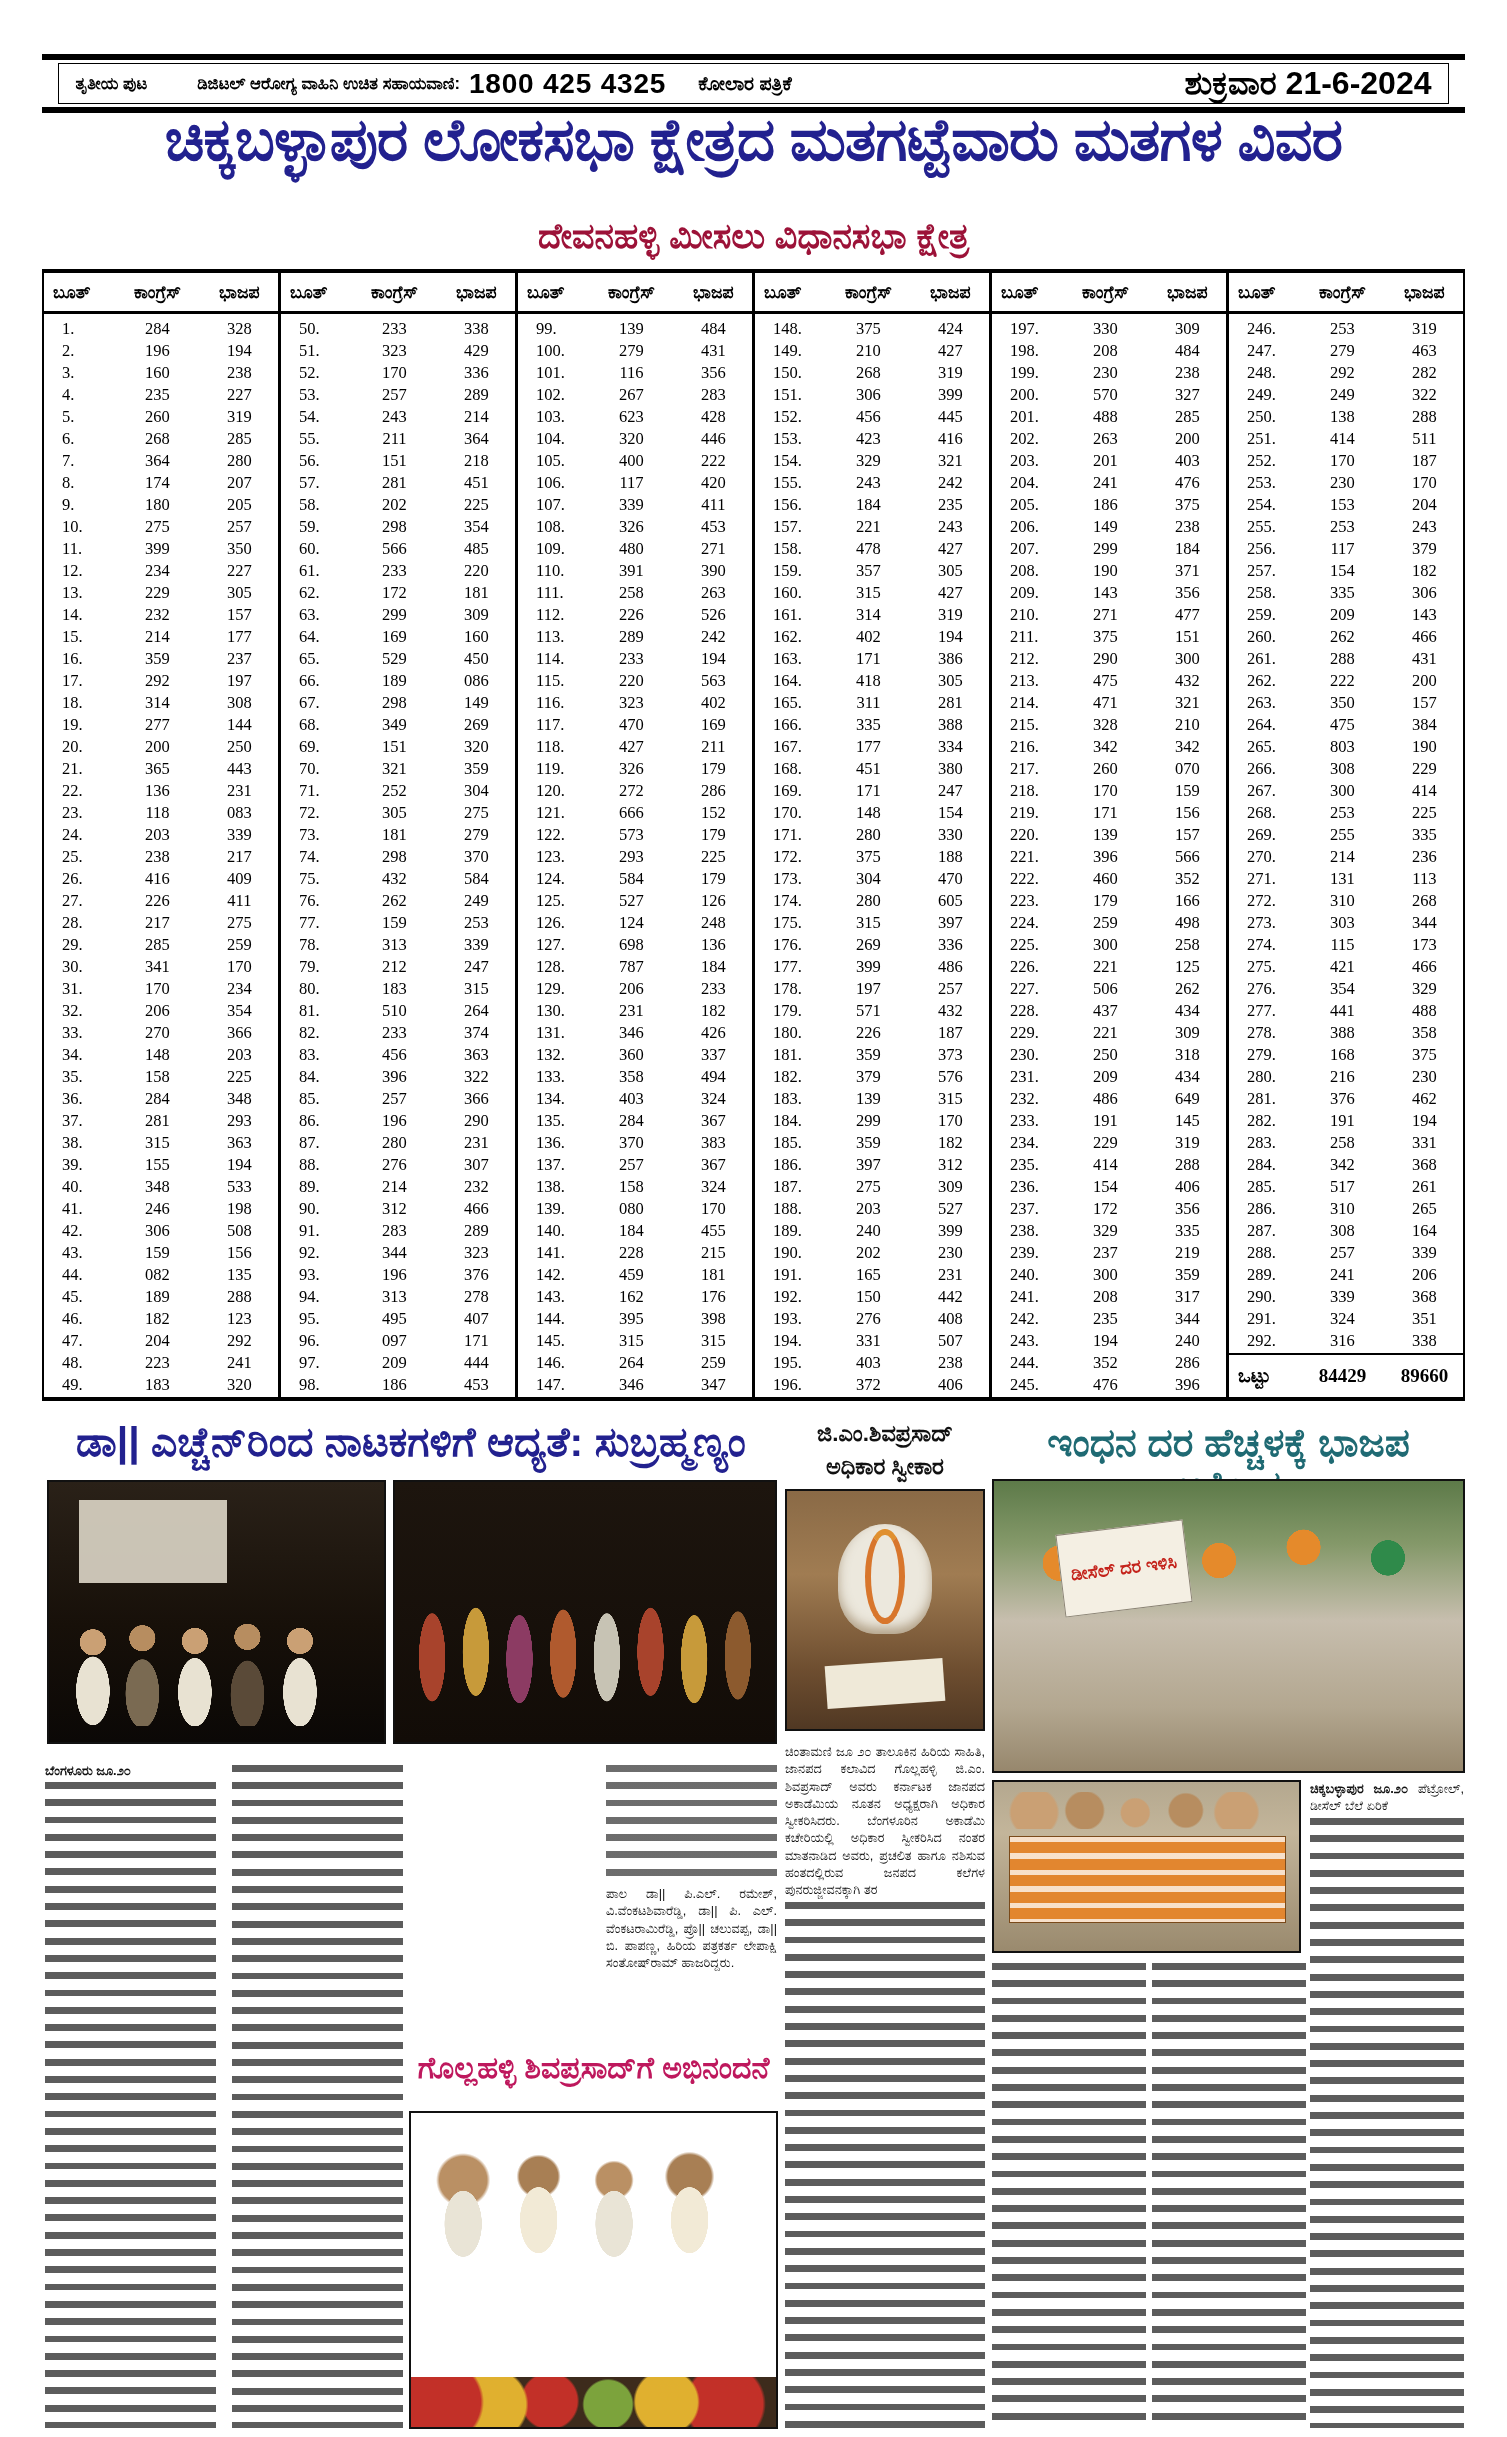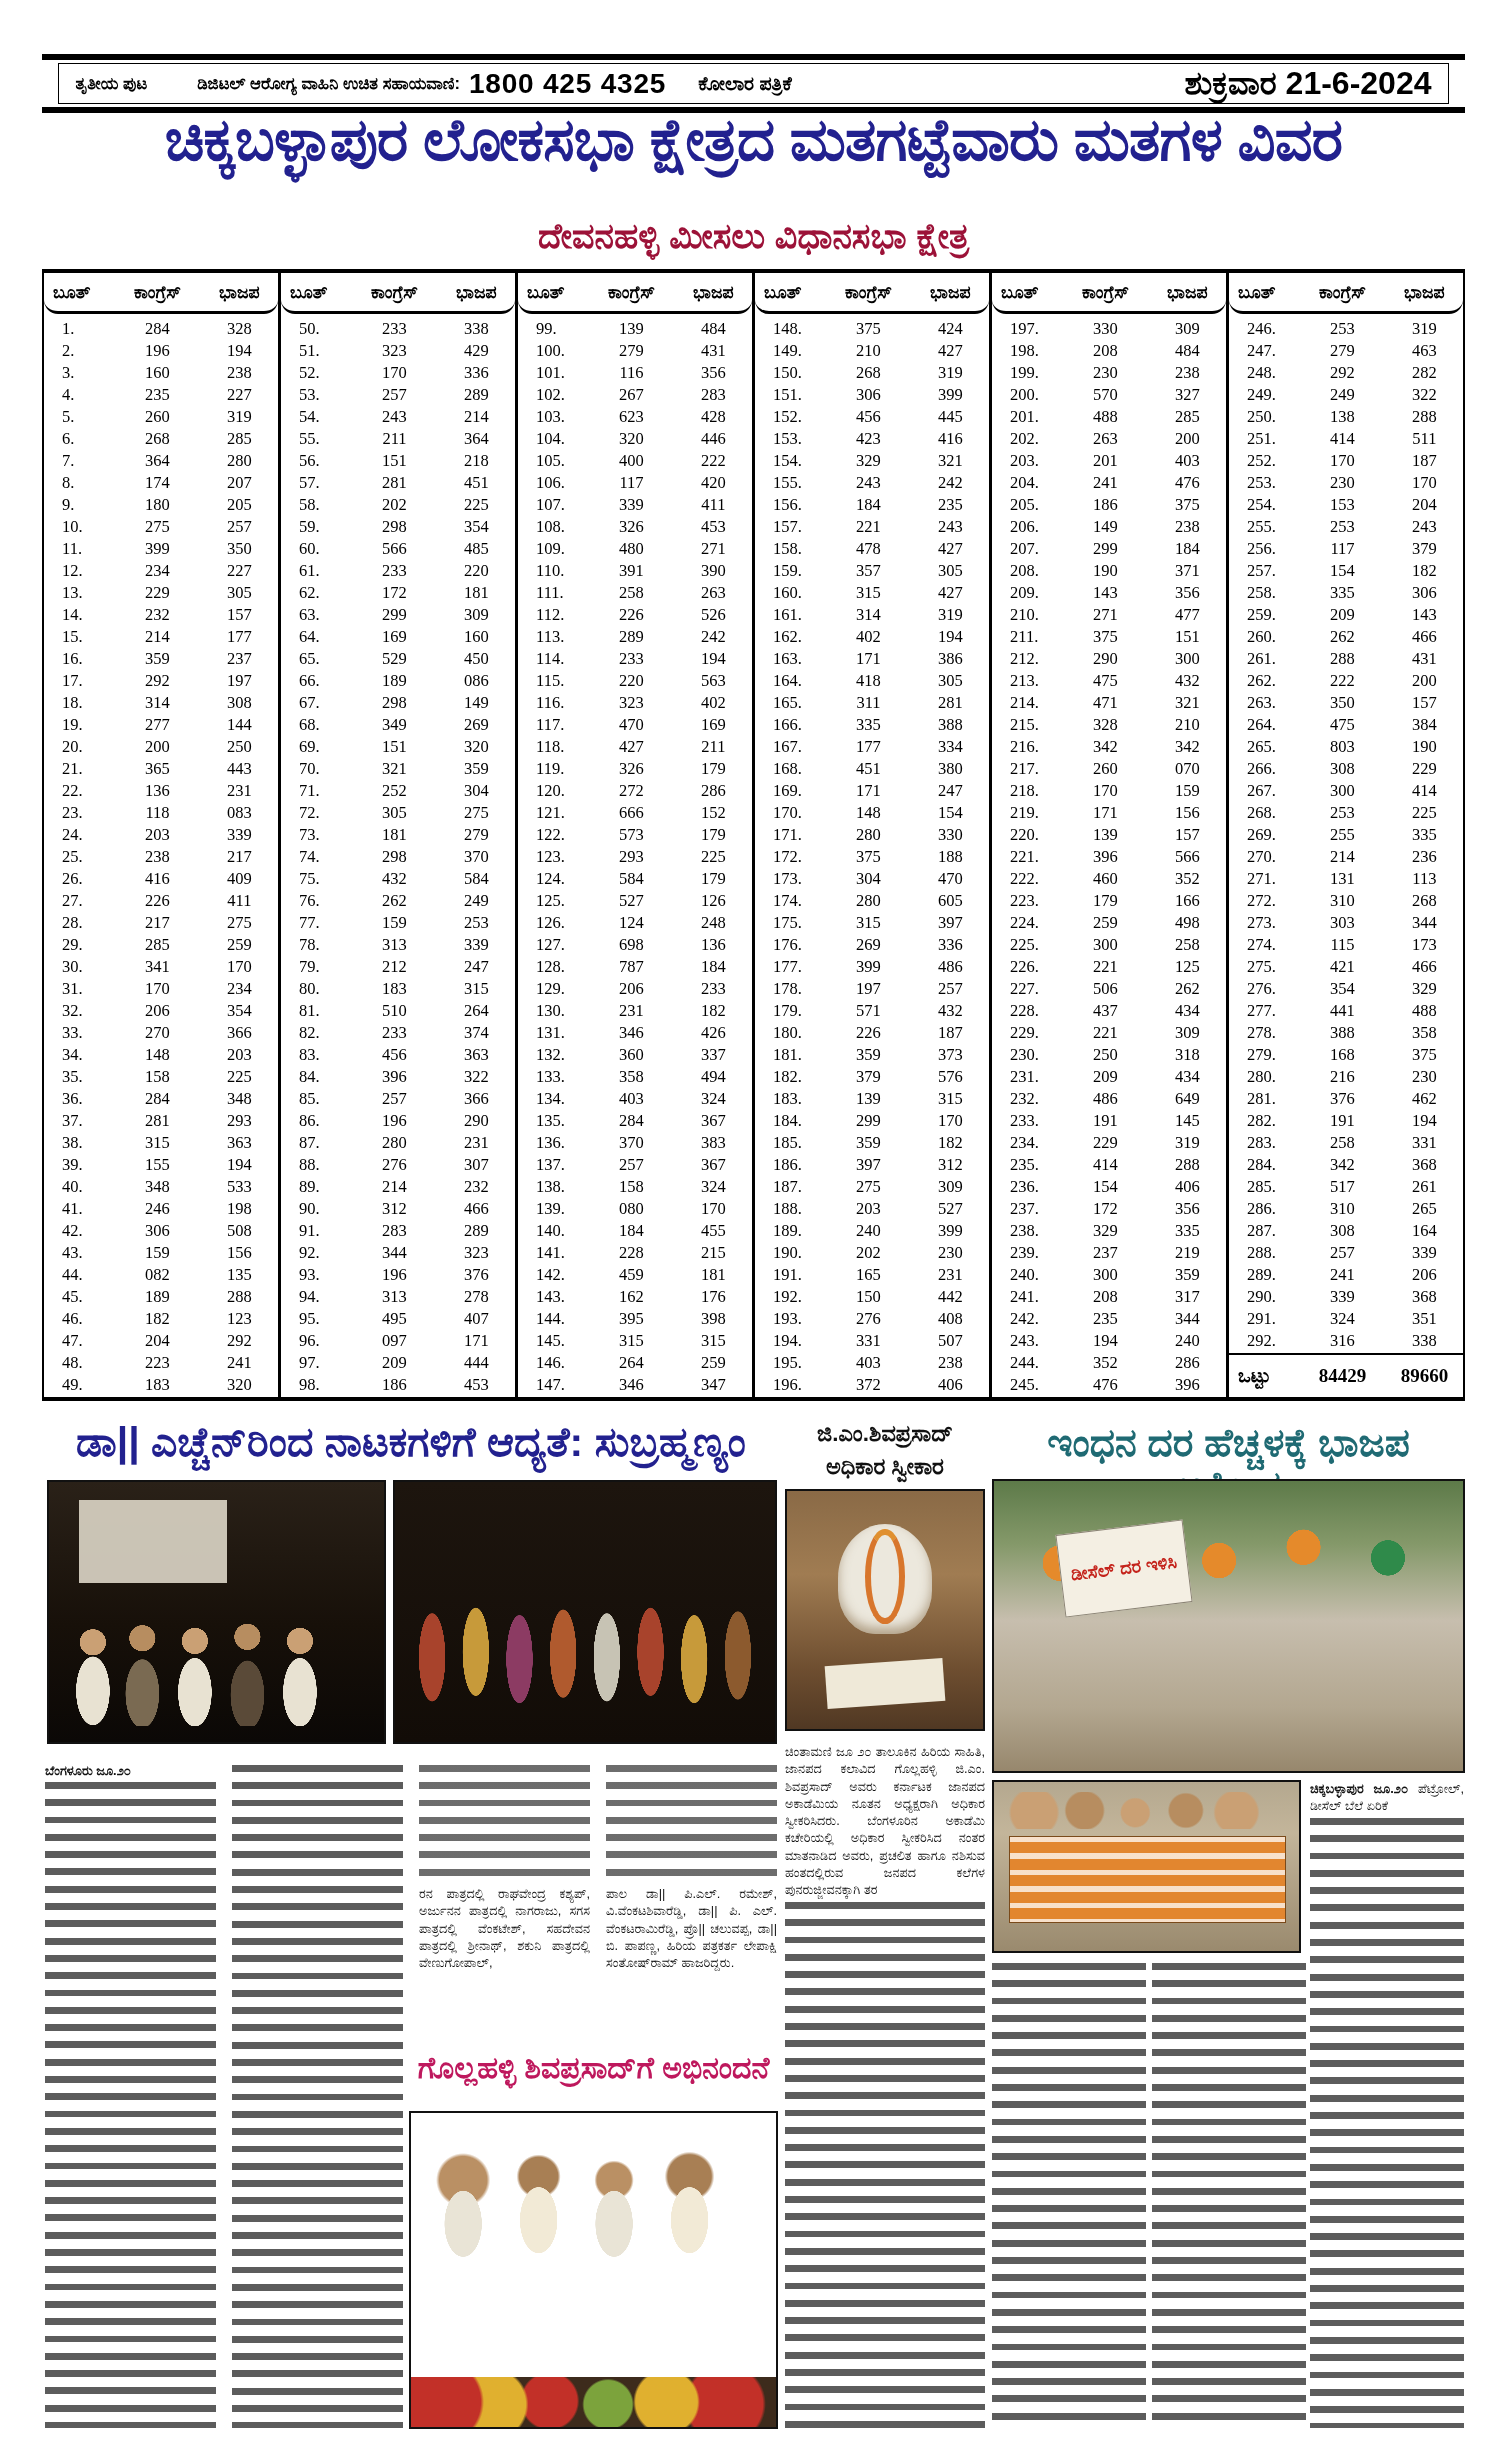--- a/index.html
+++ b/index.html
@@ -22,21 +22,21 @@
   .subheadline{position:absolute;left:22.5px;top:216px;width:1462px;text-align:center;
                font-size:35px;font-weight:bold;color:#9c1238;}
 
   
   .vote-table{position:absolute;left:42px;top:269px;width:1423px;height:1132px;box-sizing:border-box;
               border-top:4.5px solid #000;border-bottom:4.5px solid #000;
               border-left:2.3px solid #000;border-right:2.3px solid #000;display:flex;background:#fff;}
   .vgroup{flex:1;display:flex;flex-direction:column;border-right:3px solid #000;min-width:0;}
   .vgroup:last-child{border-right:none;}
   .vhead{display:grid;grid-template-columns:30% 37% 33%;align-items:center;height:38px;flex:0 0 38px;
-         border-bottom:3px solid #000;font-size:17.3px;font-weight:bold;border-radius:14px;}
+         border-bottom:3px solid #000;font-size:17.3px;font-weight:bold;}
   .vhead span{text-align:center;}
   .vhead span:first-child{text-align:left;padding-left:9px;}
   .vbody{flex:1;display:flex;flex-direction:column;padding-top:3.8px;}
   .vrow{height:22px;flex:0 0 22px;display:grid;grid-template-columns:30% 37% 33%;align-items:center;
         font-family:"Liberation Serif",serif;font-size:16.5px;}
   .vrow span{text-align:center;}
   .vrow span:first-child{text-align:left;padding-left:18px;}
   .vtotal{margin-top:auto;border-top:2.3px solid #000;height:42px;flex:0 0 42px;display:grid;
           grid-template-columns:30% 37% 33%;align-items:center;font-weight:bold;font-size:19px;
           font-family:"Liberation Serif",serif;}
@@ -1678,24 +1678,20 @@
   <div class="photo ph-costume" style="left:393px;top:1480px;width:384px;height:264px;">
     <div class="row"></div>
   </div>
   <div class="bodycol" style="left:45px;top:1762px;width:171px;height:666px;">
     <div class="excerpt"><span class="dateline">ಬೆಂಗಳೂರು ಜೂ.೨೦</span></div>
     <div class="filler"></div>
   </div>
   <div class="bodycol" style="left:232px;top:1762px;width:171px;height:666px;">
     <div class="filler"></div>
   </div>
-  <div class="bodycol" style="left:419px;top:1762px;width:171px;height:279px;">
-    <div class="filler short" style="flex:0 0 120px;"></div>
-    <div class="excerpt">ರನ ಪಾತ್ರದಲ್ಲಿ ರಾಘವೇಂದ್ರ ಕಶ್ಯಪ್, ಅರ್ಜುನನ ಪಾತ್ರದಲ್ಲಿ ನಾಗರಾಜು, ಸಗಸ ಪಾತ್ರದಲ್ಲಿ ವೆಂಕಟೇಶ್, ಸಹದೇವನ ಪಾತ್ರದಲ್ಲಿ ಶ್ರೀನಾಥ್, ಶಕುನಿ ಪಾತ್ರದಲ್ಲಿ ವೇಣುಗೋಪಾಲ್,</div>
-  </div>
   <div class="bodycol" style="left:606px;top:1762px;width:171px;height:279px;">
     <div class="filler short" style="flex:0 0 120px;"></div>
     <div class="excerpt">ಪಾಲ ಡಾ|| ಪಿ.ಎಲ್. ರಮೇಶ್, ವಿ.ವೆಂಕಟಶಿವಾರೆಡ್ಡಿ, ಡಾ|| ಪಿ. ಎಲ್. ವೆಂಕಟರಾಮಿರೆಡ್ಡಿ, ಪ್ರೊ|| ಚಲುವಪ್ಪ, ಡಾ|| ಬಿ. ಪಾಪಣ್ಣ, ಹಿರಿಯ ಪತ್ರಕರ್ತ ಲೇಪಾಕ್ಷಿ ಸಂತೋಷ್‌ರಾಮ್ ಹಾಜರಿದ್ದರು.</div>
   </div>
 
   <div class="art-headline hl-bottom">ಗೊಲ್ಲಹಳ್ಳಿ ಶಿವಪ್ರಸಾದ್‌ಗೆ ಅಭಿನಂದನೆ</div>
   <div class="photo ph-felicit" style="left:409px;top:2111px;width:369px;height:318px;">
     <div class="group"></div>
     <div class="flowers"></div>
   </div>

